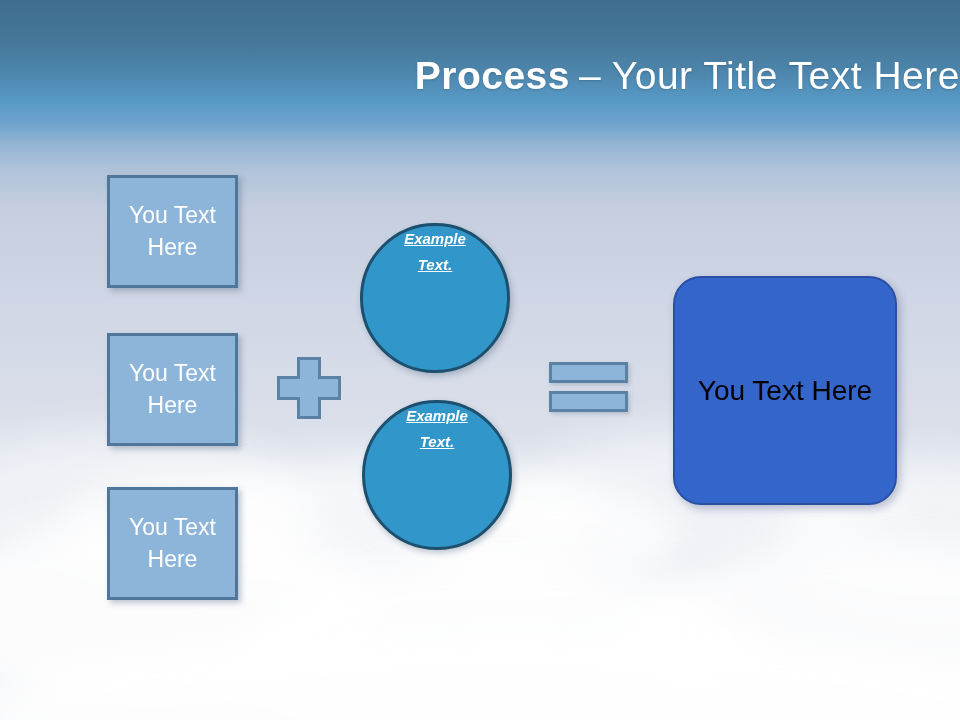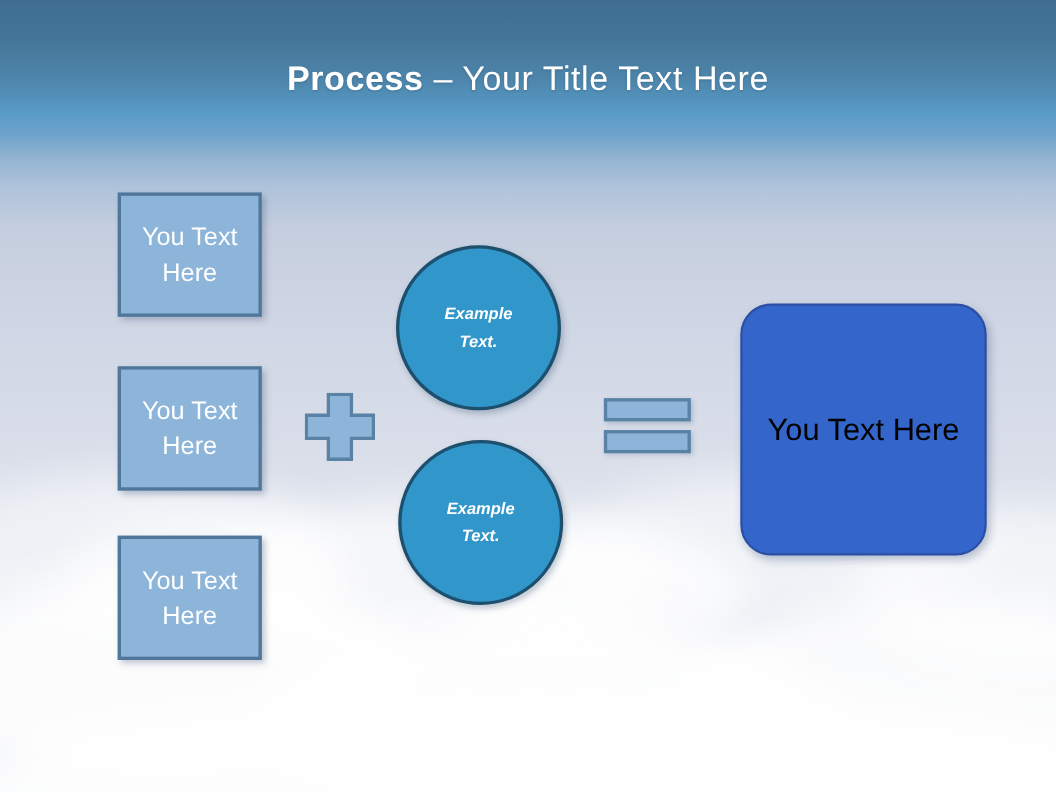--- a/index.html
+++ b/index.html
@@ -35,22 +35,22 @@
   .c5{left:-80px;top:520px;width:460px;height:190px;opacity:.9;}
   .c6{left:240px;top:560px;width:520px;height:200px;opacity:.92;}
   .c7{left:620px;top:540px;width:460px;height:200px;opacity:.85;}
   .c8{left:-40px;top:630px;width:1100px;height:170px;opacity:.9;}
   .c9{left:420px;top:480px;width:260px;height:120px;opacity:.75;}
   .c10{left:60px;top:470px;width:260px;height:110px;opacity:.65;}
 
   
   #title{
     position:absolute;left:0;top:54px;width:100%;
-    text-align:center;color:#ffffff;
-    font-size:31px;letter-spacing:.5px;
+    text-align:right;color:#ffffff;
+    font-size:39px;letter-spacing:.5px;
     text-shadow:0 1px 2px rgba(20,50,80,.25);
   }
   #title .t-bold{font-weight:bold;}
   #title .t-rest{font-weight:normal;margin-left:9px;}
 
   
   .sq{
     position:absolute;left:107px;width:125px;height:107px;
     background:#8cb5d9;border:3px solid #50779a;
     color:#ffffff;font-size:23px;line-height:1.35;
@@ -67,22 +67,23 @@
     background:#8cb5d9;border:3px solid #5a82a4;
     box-shadow:2px 2px 4px rgba(70,90,120,.25);
   }
   .eq1{top:362px;} .eq2{top:391px;}
 
   
   .circle{
     position:absolute;width:144px;height:144px;border-radius:50%;
     background:#3196c9;border:3px solid #1d4f6e;
     color:#ffffff;font-size:15px;font-weight:bold;font-style:italic;line-height:1.7;
-    display:flex;align-items:center;justify-content:center;text-align:center;
+    display:flex;align-items:flex-start;justify-content:center;text-align:center;
     box-shadow:2px 3px 6px rgba(40,70,100,.3);
+    text-decoration:underline;
   }
   .circ1{left:360px;top:223px;}
   .circ2{left:362px;top:400px;}
   .circle span{display:block;width:88px;}
 
   
   #result{
     position:absolute;left:673px;top:276px;width:220px;height:225px;
     background:#3365cb;border:2px solid #2b4fa3;border-radius:28px;
     color:#000000;font-size:28px;

